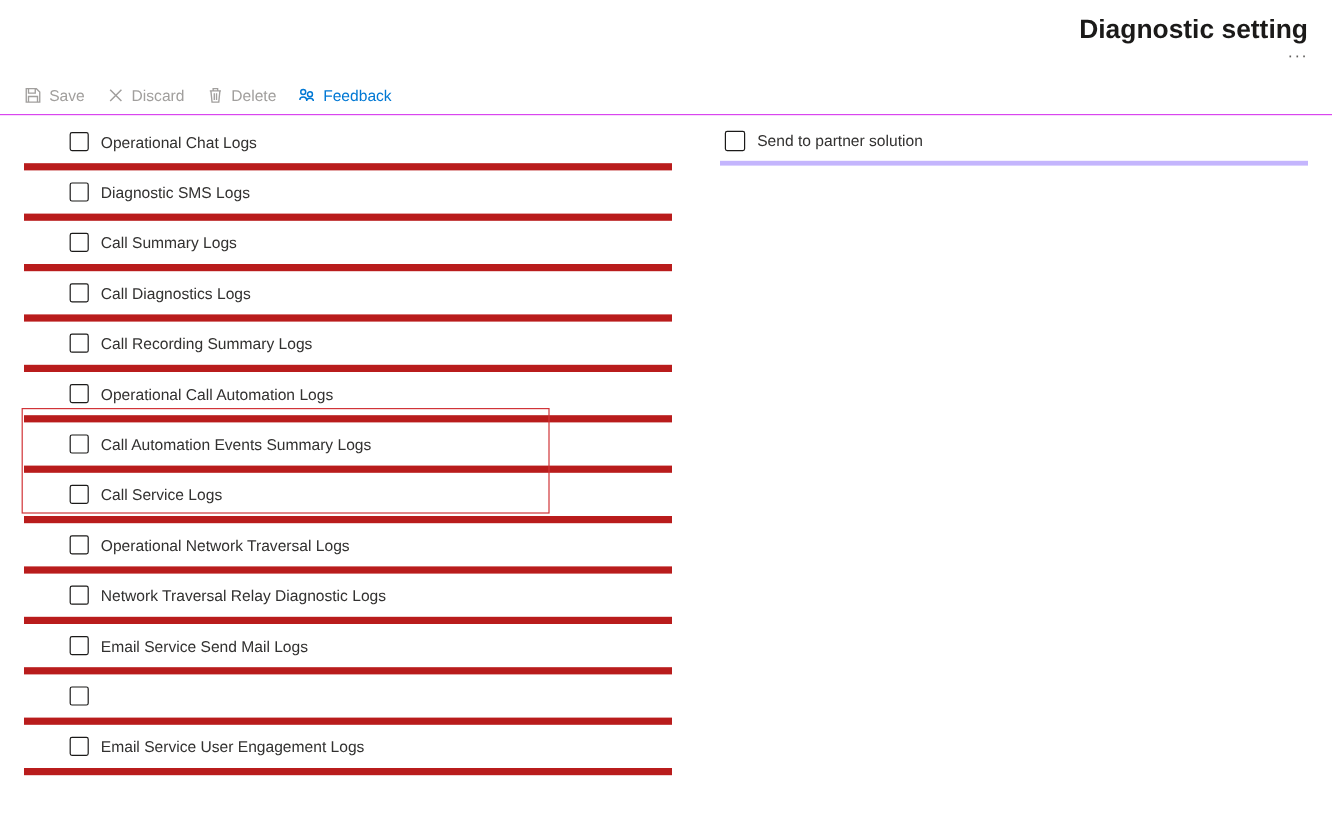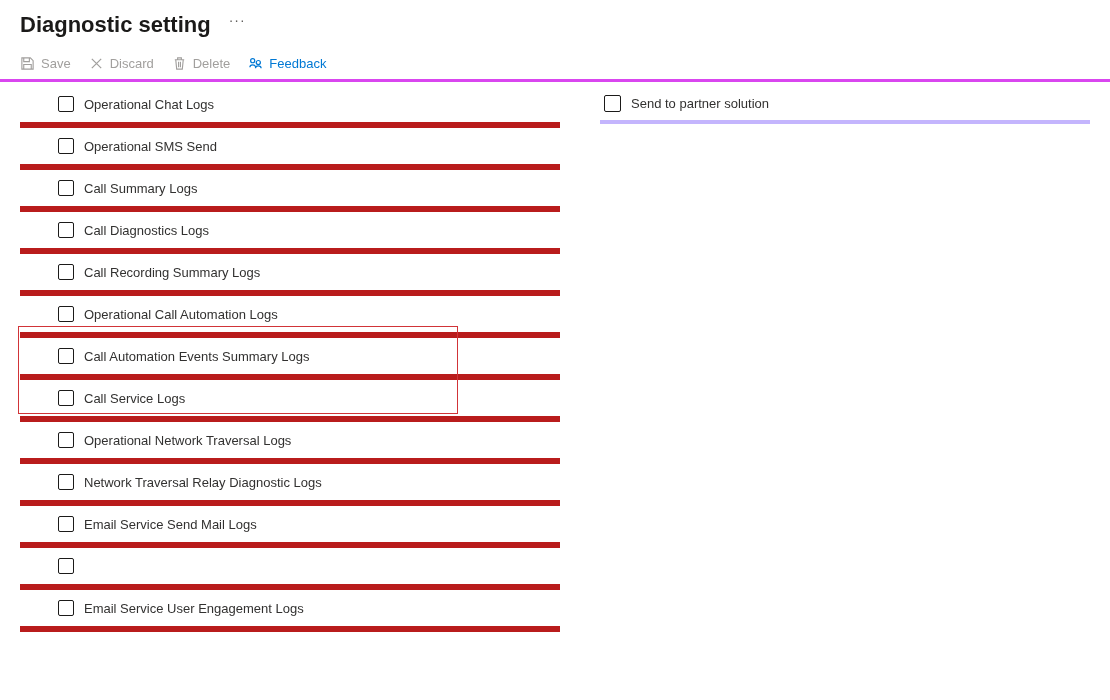--- a/index.html
+++ b/index.html
@@ -7,40 +7,41 @@
       font-family: "Segoe UI", -apple-system, sans-serif;
       background: #ffffff;
       color: #323130;
       width: 1110px;
       height: 700px;
       overflow: hidden;
       position: relative;
     }
     .page-header {
       display: flex;
-      align-items: flex-start;
+      align-items: flex-end;
       padding: 12px 20px 8px 20px;
+      flex-direction: column;
     }
     .page-title {
       font-size: 22px;
       font-weight: 600;
       color: #1b1a19;
     }
     .more-icon {
       margin-left: 18px;
       color: #605e5c;
       font-size: 14px;
       letter-spacing: 1px;
     }
     .command-bar {
       display: flex;
       align-items: center;
       gap: 18px;
       padding: 10px 20px 8px 20px;
-      border-bottom: 3px solid #d946ef;
+      border-bottom: 1px solid #d946ef;
     }
     .cmd-btn {
       display: inline-flex;
       align-items: center;
       gap: 6px;
       font-size: 13px;
       cursor: pointer;
       user-select: none;
     }
     .cmd-btn.disabled {
@@ -148,21 +149,21 @@
 <div class="content">
   <div class="left-col">
     <div class="hl-box"></div>
 
     <div class="log-row">
       <input type="checkbox" class="cb" style="">
       <span class="lbl">Operational Chat Logs</span>
     </div>
     <div class="log-row">
       <input type="checkbox" class="cb" style="">
-      <span class="lbl">Operational SMS Send</span>
+      <span class="lbl">Diagnostic SMS Logs</span>
     </div>
     <div class="log-row">
       <input type="checkbox" class="cb" style="">
       <span class="lbl">Call Summary Logs</span>
     </div>
     <div class="log-row">
       <input type="checkbox" class="cb" style="">
       <span class="lbl">Call Diagnostics Logs</span>
     </div>
     <div class="log-row">

